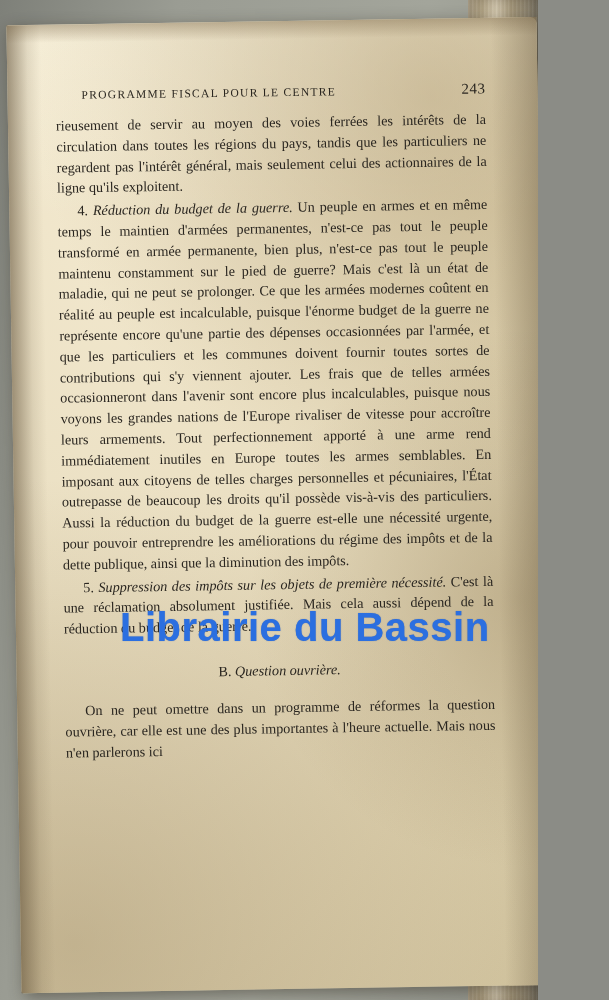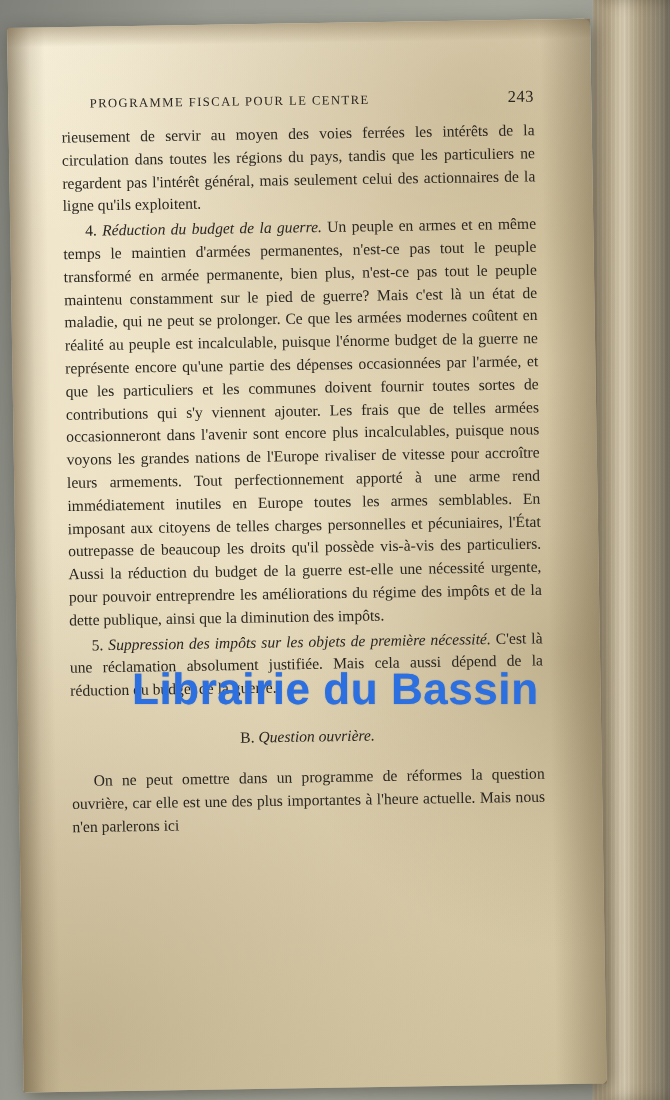--- a/index.html
+++ b/index.html
@@ -2,21 +2,21 @@
 <html><head>
 <meta charset="utf-8">
 <style>
   html, body {
     margin: 0;
     padding: 0;
     background: #8b8c86;
   }
   .screenshot {
     position: relative;
-    width: 609px;
+    width: 538px;
     height: 1000px;
     overflow: hidden;
     background: #9a9b93;
     font-family: "Liberation Serif", serif;
   }
   
   .backdrop {
     position: absolute;
     inset: 0;
     background:

